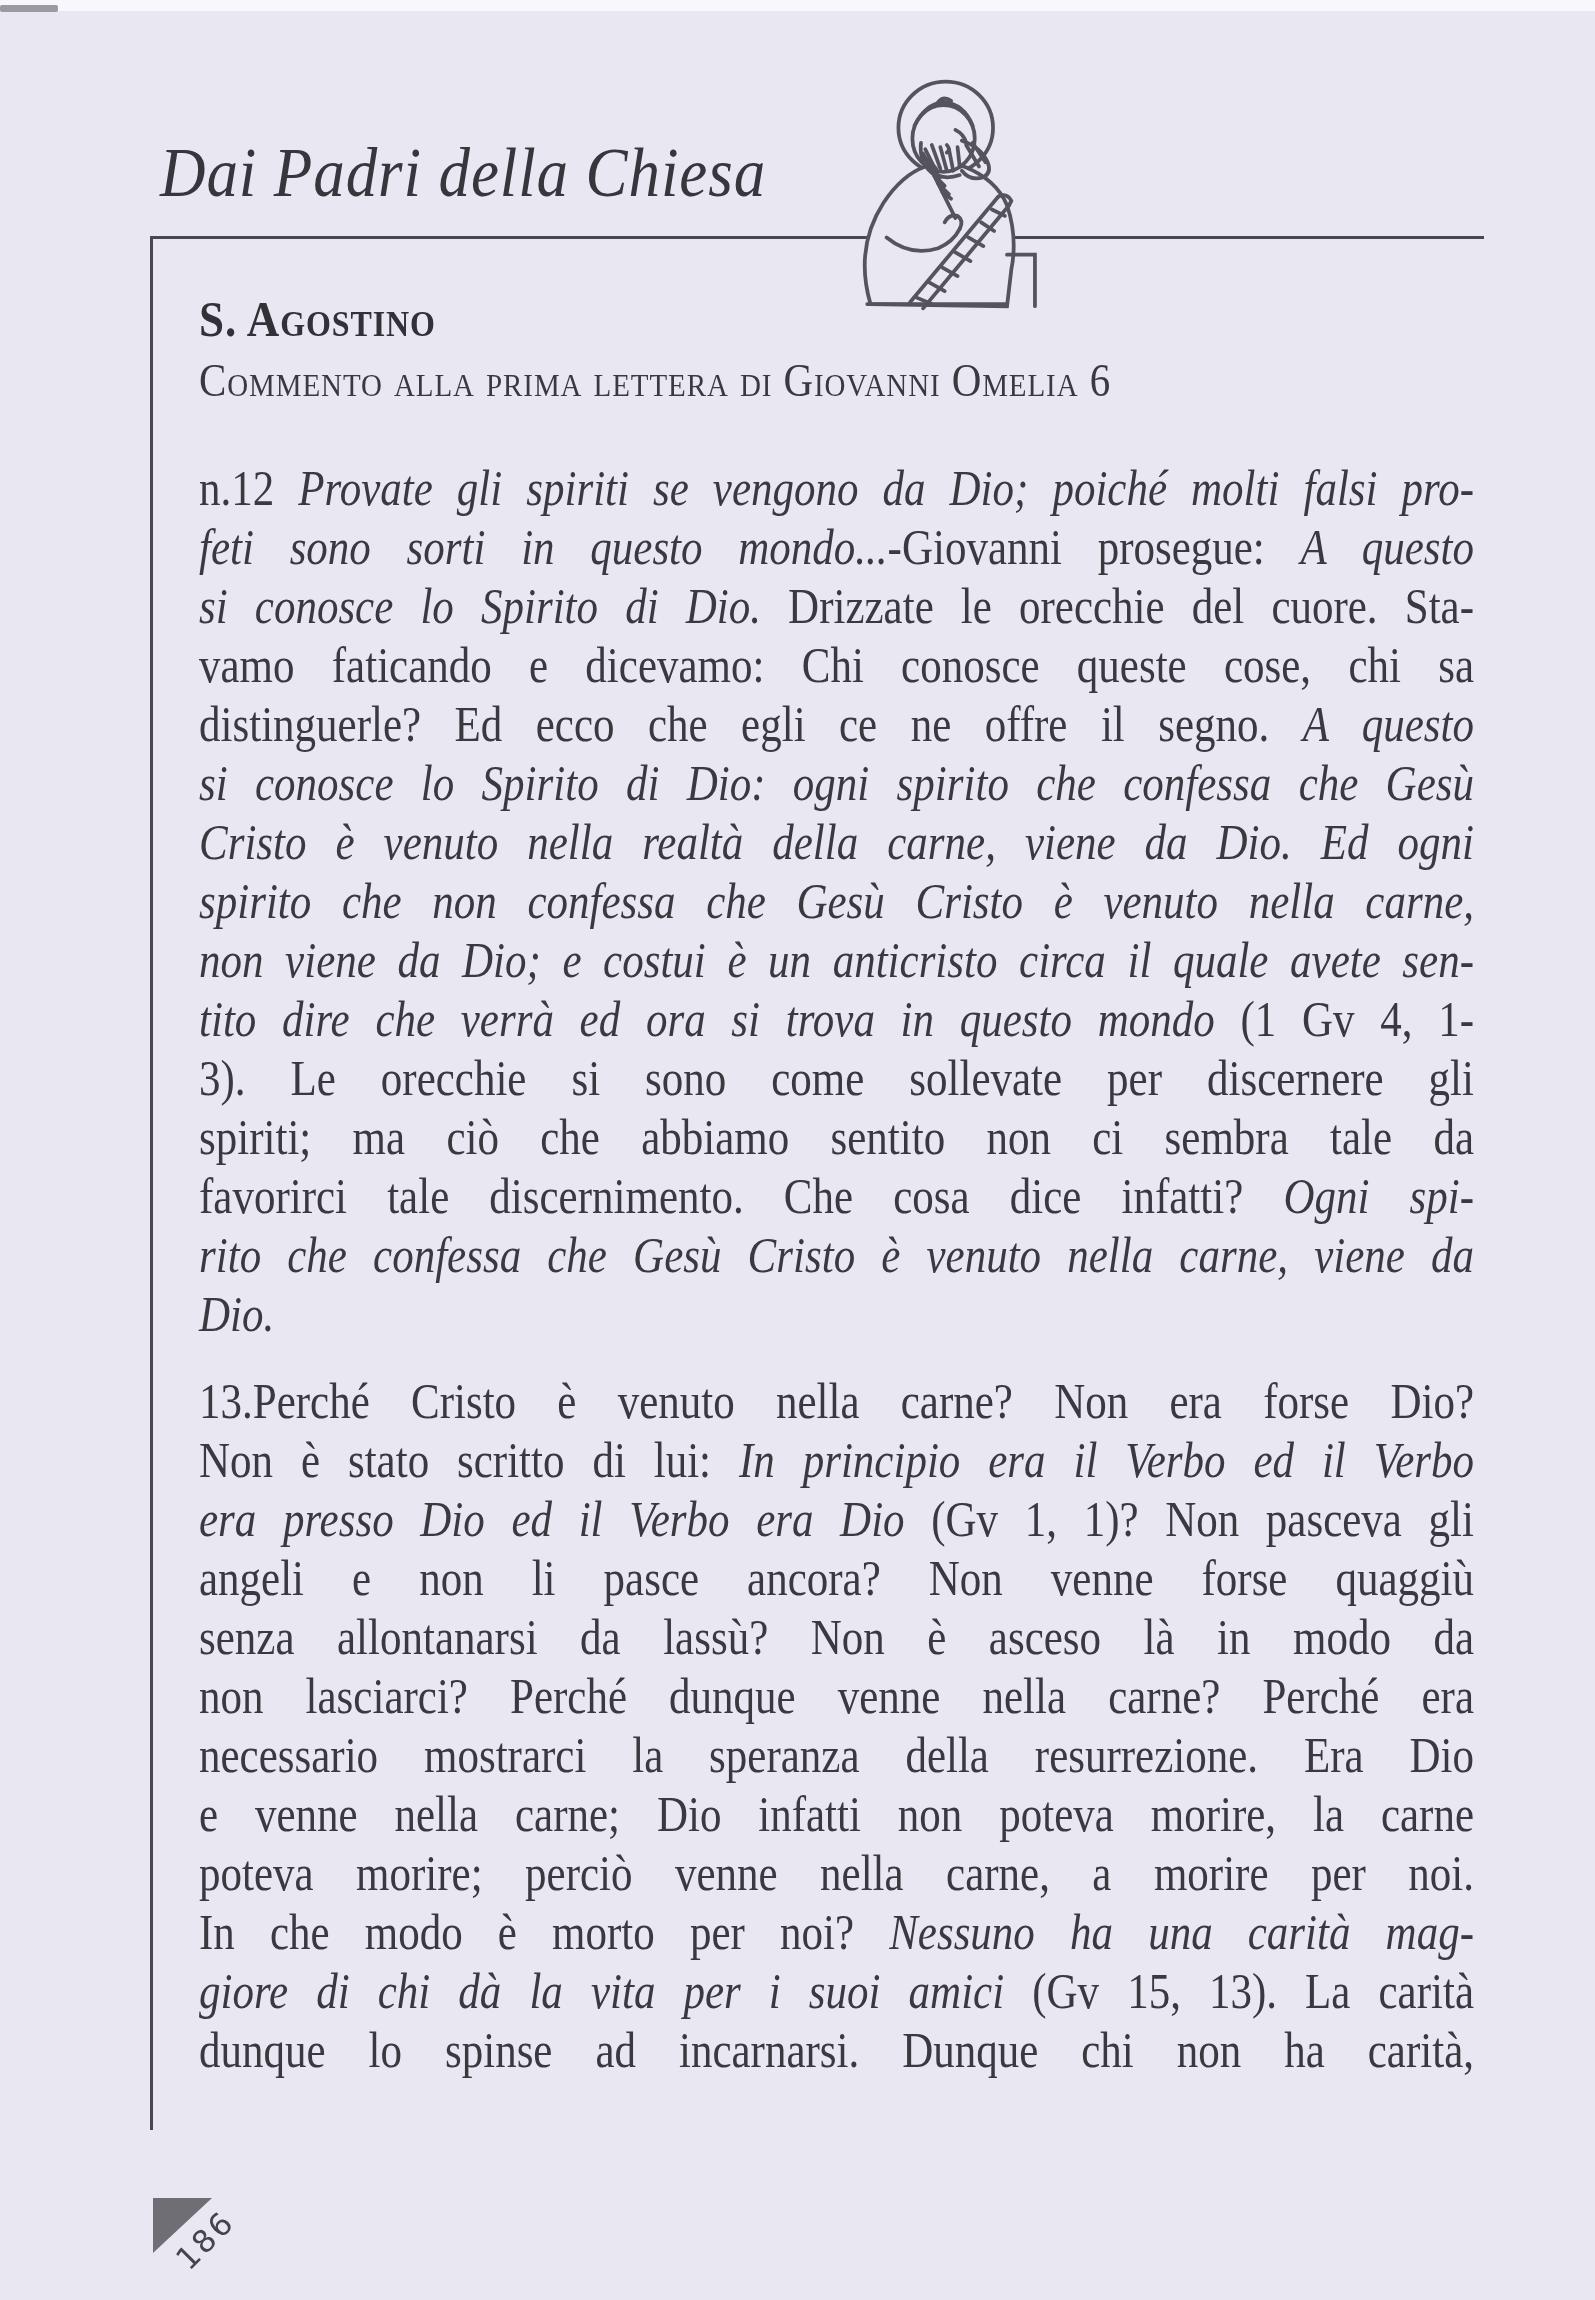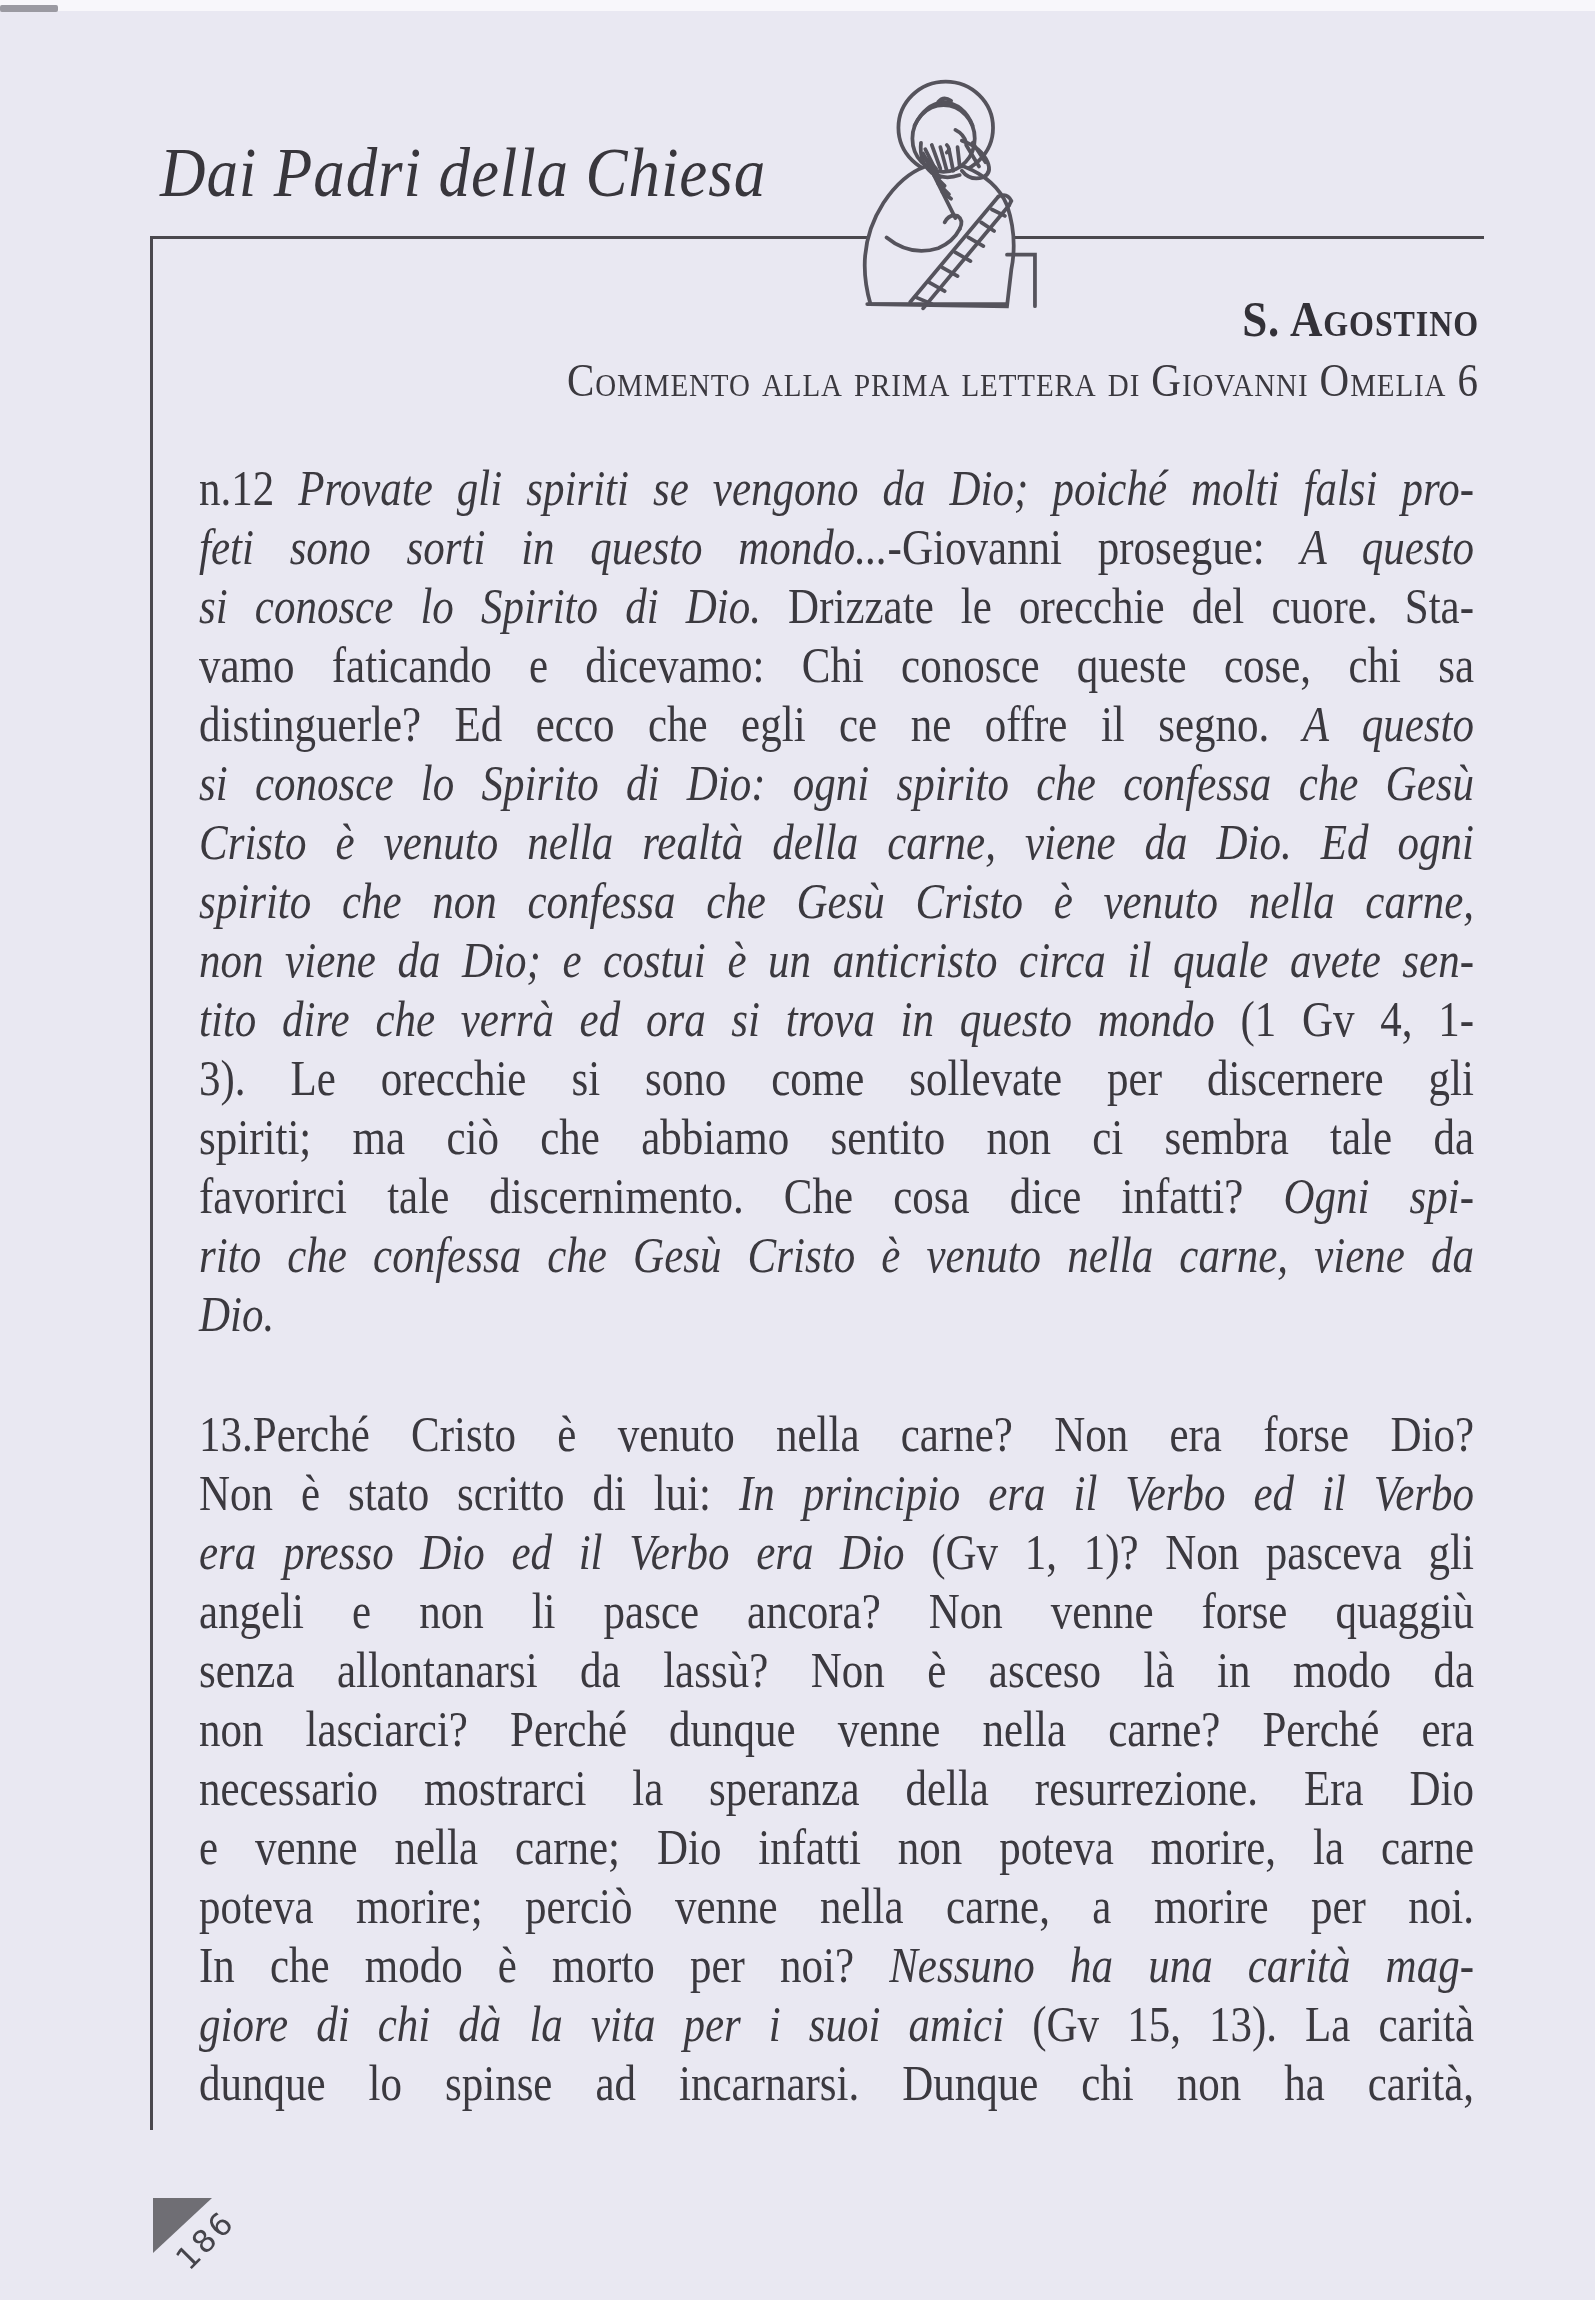--- a/index.html
+++ b/index.html
@@ -18,34 +18,34 @@
     position:absolute;left:160px;top:141px;
     font-style:italic;font-size:63px;color:#38363c;
     transform:scaleY(1.12);transform-origin:left bottom;
     letter-spacing:0.9px;white-space:nowrap;
   }
   .rule-h{position:absolute;left:150px;top:236px;width:1334px;height:2.8px;background:#4a484e;}
   .rule-v{position:absolute;left:150px;top:236px;width:2.8px;height:1894px;background:#4a484e;}
 
   .illu{position:absolute;left:835px;top:76px;width:215px;height:239px;z-index:2;}
 
-  .heading-block{position:absolute;left:199px;top:293px;width:1280px;text-align:right;}
+  .heading-block{position:absolute;left:199px;top:293px;width:1280px;}
   .author{
     font-variant:small-caps;font-weight:bold;font-size:45px;color:#333138;
     transform:scaleY(1.12);transform-origin:left center;letter-spacing:0.9px;
   }
   .article-title{
     margin-top:11px;
     font-variant:small-caps;font-size:41px;color:#3b393f;
     transform:scaleY(1.12);transform-origin:left center;letter-spacing:0.9px;
     white-space:nowrap;
   }
 
   .body-text{position:absolute;left:199px;top:458px;width:1275px;}
-  .para + .para{margin-top:61px;}
+  .para + .para{margin-top:28px;}
   .line{
     height:59px;line-height:59px;font-size:43px;
     text-align:justify;text-align-last:justify;
     transform:scaleY(1.20);transform-origin:left center;
     white-space:nowrap; 
     white-space:normal;
     overflow:visible;
   }
   .line.no-just{text-align:left;text-align-last:left;}
   .it{font-style:italic;}

